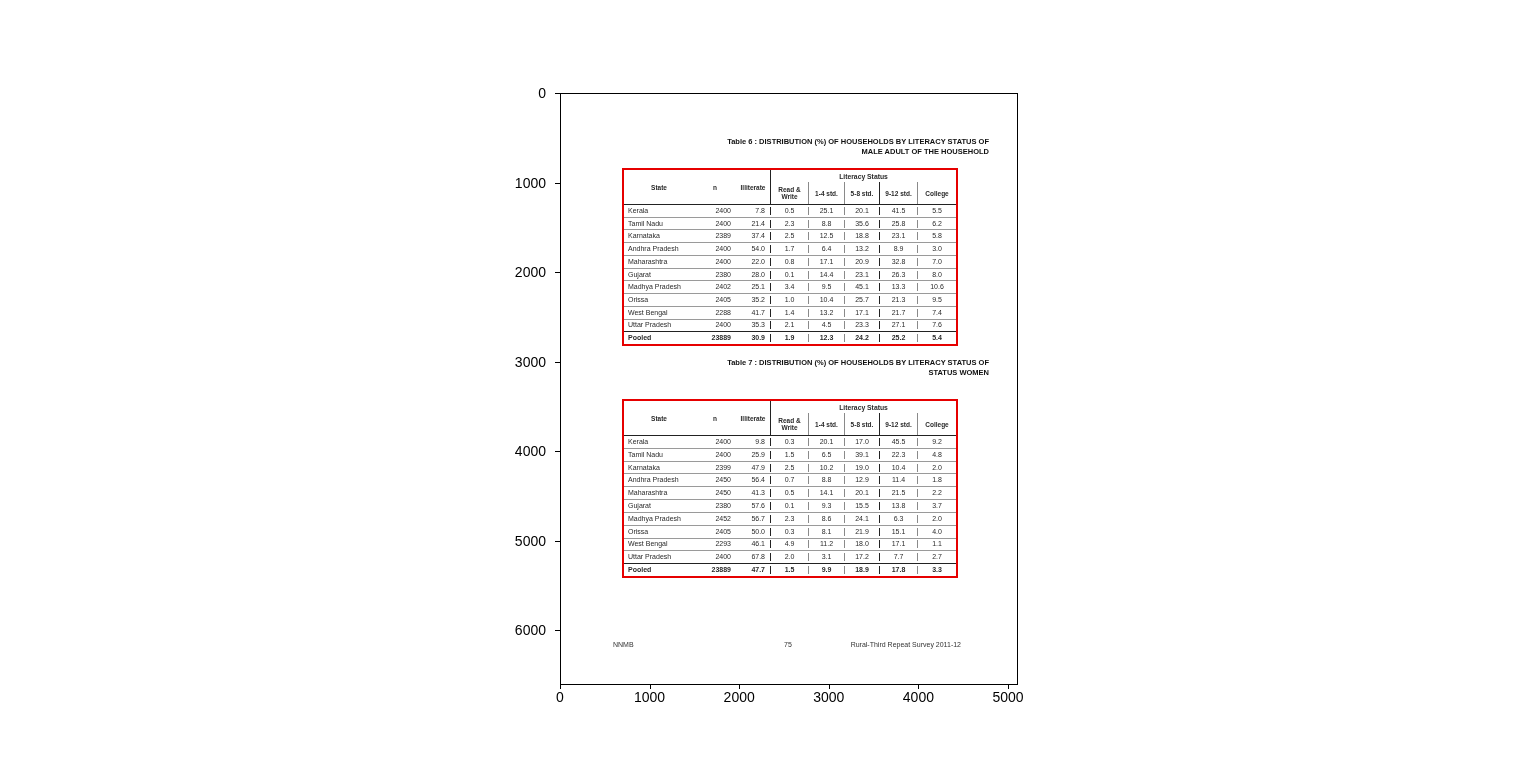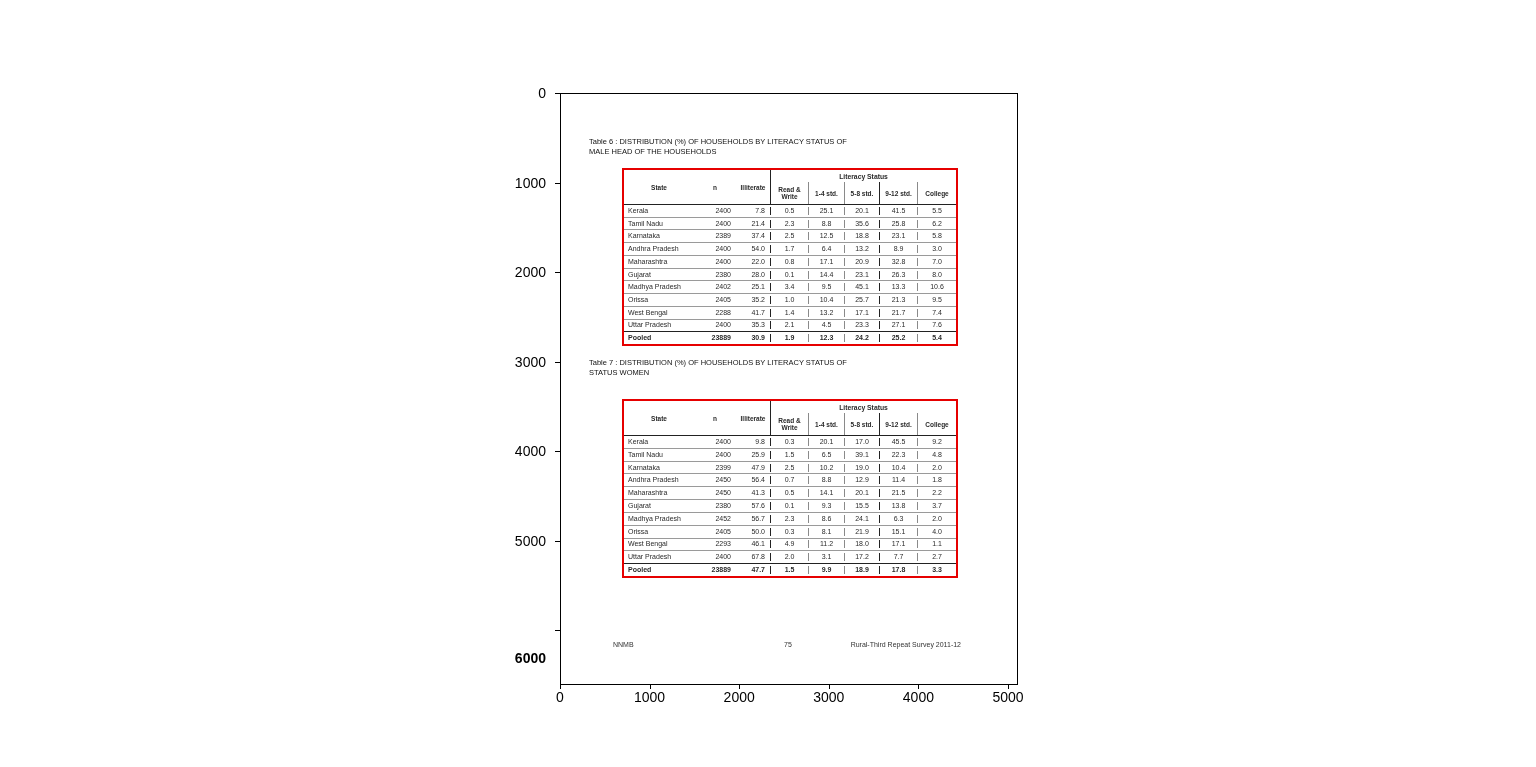--- a/index.html
+++ b/index.html
@@ -6,21 +6,21 @@
   #figure{position:relative;width:1536px;height:767px;background:#ffffff;overflow:hidden;
           font-family:"Liberation Sans", sans-serif;color:#000;}
   
   #axes{position:absolute;left:560px;top:93px;width:456px;height:590px;border:1px solid #000;background:#fff;}
   .ytick-label{position:absolute;right:990px;width:60px;text-align:right;font-size:14px;line-height:14px;transform:translateY(-7px);}
   .xtick-label{position:absolute;top:690px;width:60px;text-align:center;font-size:14px;line-height:14px;transform:translateX(-30px);}
   .ytick-mark{position:absolute;width:5px;height:1px;background:#000;left:555px;}
   .xtick-mark{position:absolute;width:1px;height:5px;background:#000;top:684px;}
   
   .scan{position:absolute;left:0;top:0;width:456px;height:590px;color:#2a2a2a;}
-  .tbl-title{position:absolute;left:28px;width:400px;text-align:left;font-size:7.5px;font-weight:normal;line-height:10px;color:#111;}
+  .tbl-title{position:absolute;left:28px;width:400px;text-align:right;font-size:7.5px;font-weight:bold;line-height:10px;color:#111;}
   .redbox{position:absolute;left:61px;width:336px;border:2px solid #e60000;background:#fff;
           display:flex;flex-direction:column;box-sizing:border-box;}
   .thead{display:grid;grid-template-columns:70px 42px 34px 38px 36px 35px 38px 39px;
          grid-template-rows:12px 22px;border-bottom:1px solid #222;font-weight:bold;font-size:6.5px;line-height:7px;}
   .th{display:flex;align-items:center;justify-content:center;text-align:center;}
   .th.span2{grid-row:1/3;}
   .group-hdr{grid-column:4/9;grid-row:1;display:flex;align-items:center;justify-content:center;
              border-left:1px solid #222;font-size:6.8px;}
   .hdr2{grid-row:2;}
   .bl-dark{border-left:1px solid #222;}
@@ -41,21 +41,21 @@
 <div id="figure">
 
   <div id="yticks"></div>
   <div id="xticks"></div>
 
   <div id="axes">
     <div class="scan">
 
       <div class="tbl-title" style="top:43px;">
         <div>Table 6 : DISTRIBUTION (%) OF HOUSEHOLDS BY LITERACY STATUS OF</div>
-        <div>MALE HEAD OF THE HOUSEHOLDS</div>
+        <div>MALE ADULT OF THE HOUSEHOLD</div>
       </div>
       <div class="redbox" style="top:74px;height:178px;">
         <div class="thead">
           <div class="th span2" style="grid-column:1;">State</div>
           <div class="th span2" style="grid-column:2;">n</div>
           <div class="th span2" style="grid-column:3;">Illiterate</div>
           <div class="group-hdr">Literacy Status</div>
           <div class="th hdr2 bl-dark" style="grid-column:4;">Read &amp; Write</div>
           <div class="th hdr2 bl-light" style="grid-column:5;">1-4 std.</div>
           <div class="th hdr2 bl-light" style="grid-column:6;">5-8 std.</div>
@@ -317,21 +317,21 @@
     <div class="ytick-label" style="top: 182.5px;">1000</div>
     <div class="ytick-mark" style="top: 182.5px;"></div>
     <div class="ytick-label" style="top: 272px;">2000</div>
     <div class="ytick-mark" style="top: 272px;"></div>
     <div class="ytick-label" style="top: 361.5px;">3000</div>
     <div class="ytick-mark" style="top: 361.5px;"></div>
     <div class="ytick-label" style="top: 451px;">4000</div>
     <div class="ytick-mark" style="top: 451px;"></div>
     <div class="ytick-label" style="top: 540.5px;">5000</div>
     <div class="ytick-mark" style="top: 540.5px;"></div>
-    <div class="ytick-label" style="top: 658px; font-weight: bold;">6000</div>
+    <div class="ytick-label" style="top: 630px;">6000</div>
     <div class="ytick-mark" style="top: 630px;"></div>
     <div class="xtick-label" style="left: 560px;">0</div>
     <div class="xtick-mark" style="left: 560px;"></div>
     <div class="xtick-label" style="left: 649.6px;">1000</div>
     <div class="xtick-mark" style="left: 649.6px;"></div>
     <div class="xtick-label" style="left: 739.2px;">2000</div>
     <div class="xtick-mark" style="left: 739.2px;"></div>
     <div class="xtick-label" style="left: 828.8px;">3000</div>
     <div class="xtick-mark" style="left: 828.8px;"></div>
     <div class="xtick-label" style="left: 918.4px;">4000</div>

